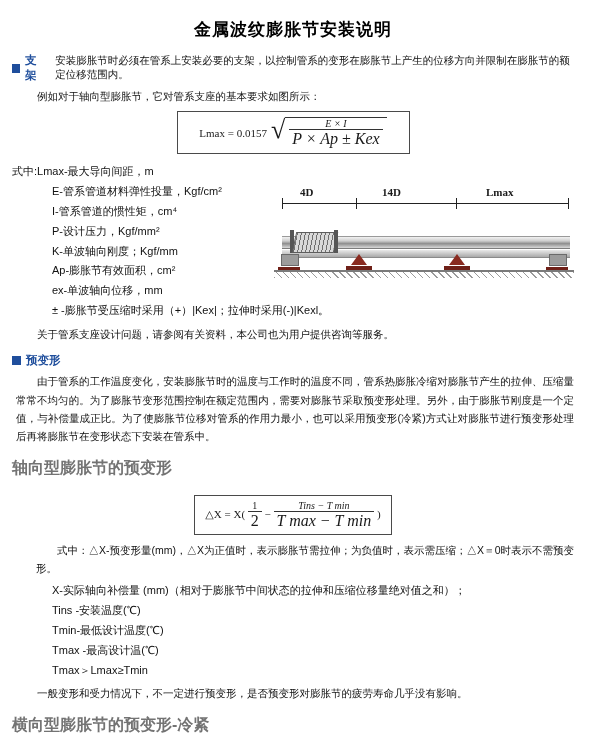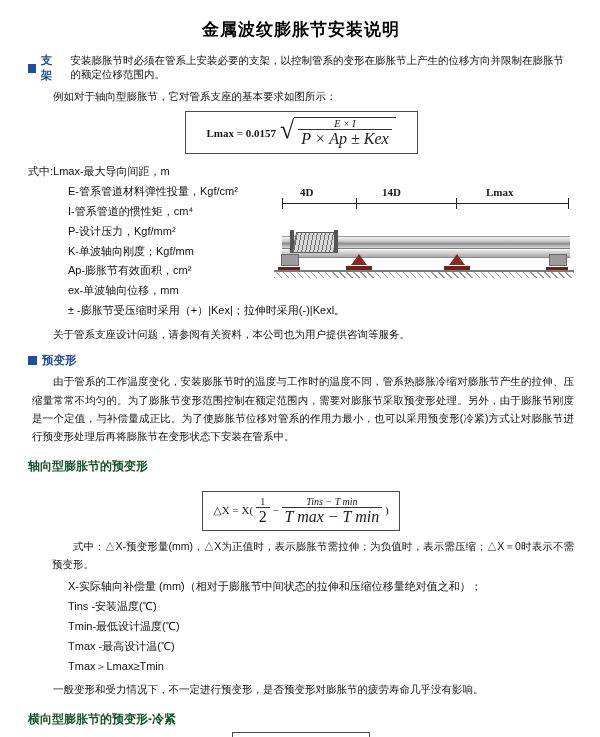--- a/index.html
+++ b/index.html
@@ -12,21 +12,21 @@
     background: #ffffff;
     font-family: "Liberation Sans", sans-serif;
     color: #1a1a1a;
     overflow: hidden;
   }
   .page {
     position: relative;
     width: 600px;
     height: 737px;
     box-sizing: border-box;
-    padding: 14px 26px 0 28px;
+    padding: 14px 26px 0 12px;
   }
   .doc-title {
     text-align: center;
     font-size: 17px;
     font-weight: bold;
     letter-spacing: 1px;
     margin: 4px 0 12px 0;
     color: #000;
   }
   .section-head {
@@ -90,21 +90,21 @@
   .formula-box3 {
     margin: 4px auto 6px auto;
     width: 120px;
     border: 1px solid #4a4a4a;
     padding: 4px 8px;
     text-align: center;
     font-family: "Liberation Serif", serif;
     font-size: 11px;
   }
   .lmax-lead {
-    font-weight: bold;
+    font-weight: normal;
     margin-right: 4px;
     white-space: nowrap;
   }
   .sqrt {
     display: inline-flex;
     align-items: stretch;
   }
   .sqrt .radical {
     font-size: 26px;
     line-height: 26px;
@@ -126,23 +126,23 @@
     padding: 0 3px;
     font-size: 10px;
   }
   .frac .den {
     display: block;
     padding: 0 3px;
     font-size: 16px;
   }
   .frac-plain .num, .frac-plain .den { font-style: normal; }
   .subhead {
-    font-size: 12px;
+    font-size: 16px;
     font-weight: bold;
-    color: #14532d;
+    color: #737373;
     margin: 12px 0 4px 0;
   }
   
   .diagram {
     position: absolute;
     right: 26px;
     top: 186px;
     width: 300px;
     height: 120px;
   }

